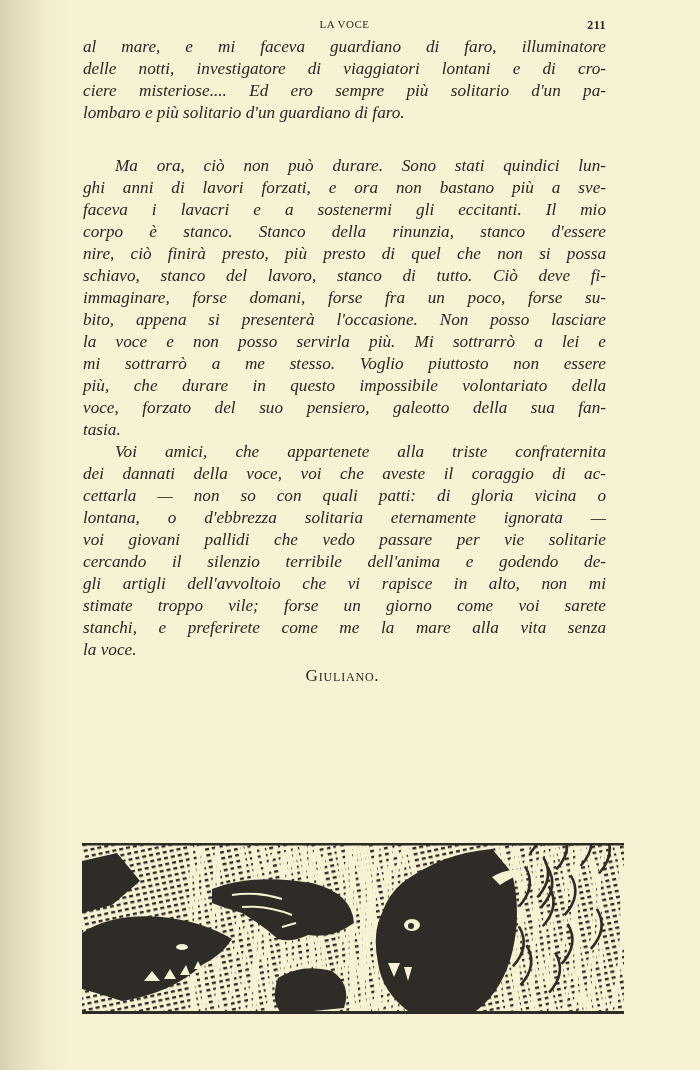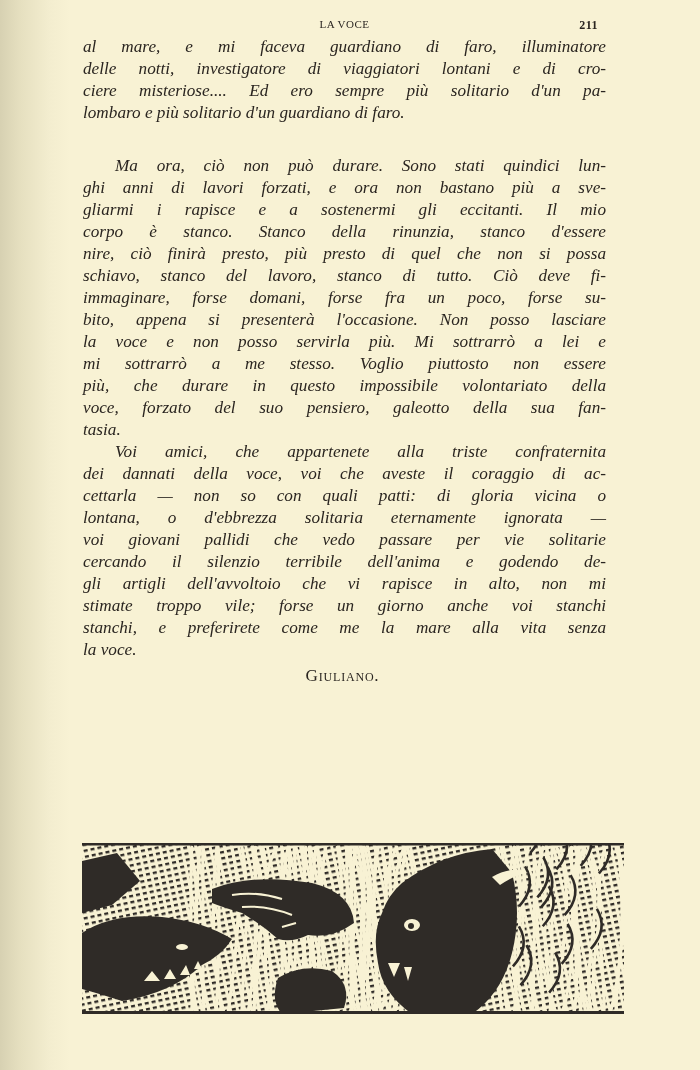--- a/index.html
+++ b/index.html
@@ -13,21 +13,21 @@
   .gutter {
     position: absolute; left: 0; top: 0; width: 70px; height: 1070px;
     background: linear-gradient(to right, #d7d1b2 0%, #e6e0c0 30%, #f3edcf 70%, rgba(248,242,212,0) 100%);
   }
   .page { position: absolute; left: 0; top: 0; width: 700px; height: 1070px; }
   .running-head {
     position: absolute; top: 18px; left: 83px; width: 523px; height: 16px;
     font-size: 11px; letter-spacing: 0.5px;
   }
   .running-title { position: absolute; left: 0; right: 0; text-align: center; }
-  .page-number { position: absolute; right: 8px; font-weight: bold; font-size: 12px; }
+  .page-number { position: absolute; right: 0; font-weight: bold; font-size: 12px; }
   .text-block {
     position: absolute; left: 83px; top: 36px; width: 523px;
     font-size: 17.2px; line-height: 22px;
   }
   .line { display: block; height: 22px; white-space: nowrap; text-align: justify; text-align-last: justify; font-style: italic; }
   .line.last { text-align-last: left; }
   .line.indent { padding-left: 32px; }
   .para-gap { height: 31px; }
   .signature {
     display: block; text-align: center; height: 24px; margin-top: 4px;
@@ -53,41 +53,41 @@
     <div>
       <span class="line">al mare, e mi faceva guardiano di faro, illuminatore</span>
       <span class="line">delle notti, investigatore di viaggiatori lontani e di cro-</span>
       <span class="line">ciere misteriose.... Ed ero sempre più solitario d'un pa-</span>
       <span class="line last">lombaro e più solitario d'un guardiano di faro.</span>
     </div>
     <div class="para-gap"></div>
     <div>
       <span class="line indent">Ma ora, ciò non può durare. Sono stati quindici lun-</span>
       <span class="line">ghi anni di lavori forzati, e ora non bastano più a sve-</span>
-      <span class="line">gliarmi i rapisce e a sostenermi gli eccitanti. Il mio</span>
+      <span class="line">faceva i lavacri e a sostenermi gli eccitanti. Il mio</span>
       <span class="line">corpo è stanco. Stanco della rinunzia, stanco d'essere</span>
       <span class="line">nire, ciò finirà presto, più presto di quel che non si possa</span>
       <span class="line">schiavo, stanco del lavoro, stanco di tutto. Ciò deve fi-</span>
       <span class="line">immaginare, forse domani, forse fra un poco, forse su-</span>
       <span class="line">bito, appena si presenterà l'occasione. Non posso lasciare</span>
       <span class="line">la voce e non posso servirla più. Mi sottrarrò a lei e</span>
       <span class="line">mi sottrarrò a me stesso. Voglio piuttosto non essere</span>
       <span class="line">più, che durare in questo impossibile volontariato della</span>
       <span class="line">voce, forzato del suo pensiero, galeotto della sua fan-</span>
       <span class="line last">tasia.</span>
     </div>
     <div>
       <span class="line indent">Voi amici, che appartenete alla triste confraternita</span>
       <span class="line">dei dannati della voce, voi che aveste il coraggio di ac-</span>
       <span class="line">cettarla — non so con quali patti: di gloria vicina o</span>
       <span class="line">lontana, o d'ebbrezza solitaria eternamente ignorata —</span>
       <span class="line">voi giovani pallidi che vedo passare per vie solitarie</span>
       <span class="line">cercando il silenzio terribile dell'anima e godendo de-</span>
       <span class="line">gli artigli dell'avvoltoio che vi rapisce in alto, non mi</span>
-      <span class="line">stimate troppo vile; forse un giorno anche voi stanchi</span>
+      <span class="line">stimate troppo vile; forse un giorno come voi sarete</span>
       <span class="line">stanchi, e preferirete come me la mare alla vita senza</span>
       <span class="line last">la voce.</span>
     </div>
     <span class="signature">Giuliano.</span>
   </div>
 
   <div class="woodcut">
     <svg width="542" height="171" viewBox="0 0 542 171" xmlns="http://www.w3.org/2000/svg">
       <defs>
         <pattern id="hatch" width="7" height="6" patternUnits="userSpaceOnUse" patternTransform="rotate(-12)">

